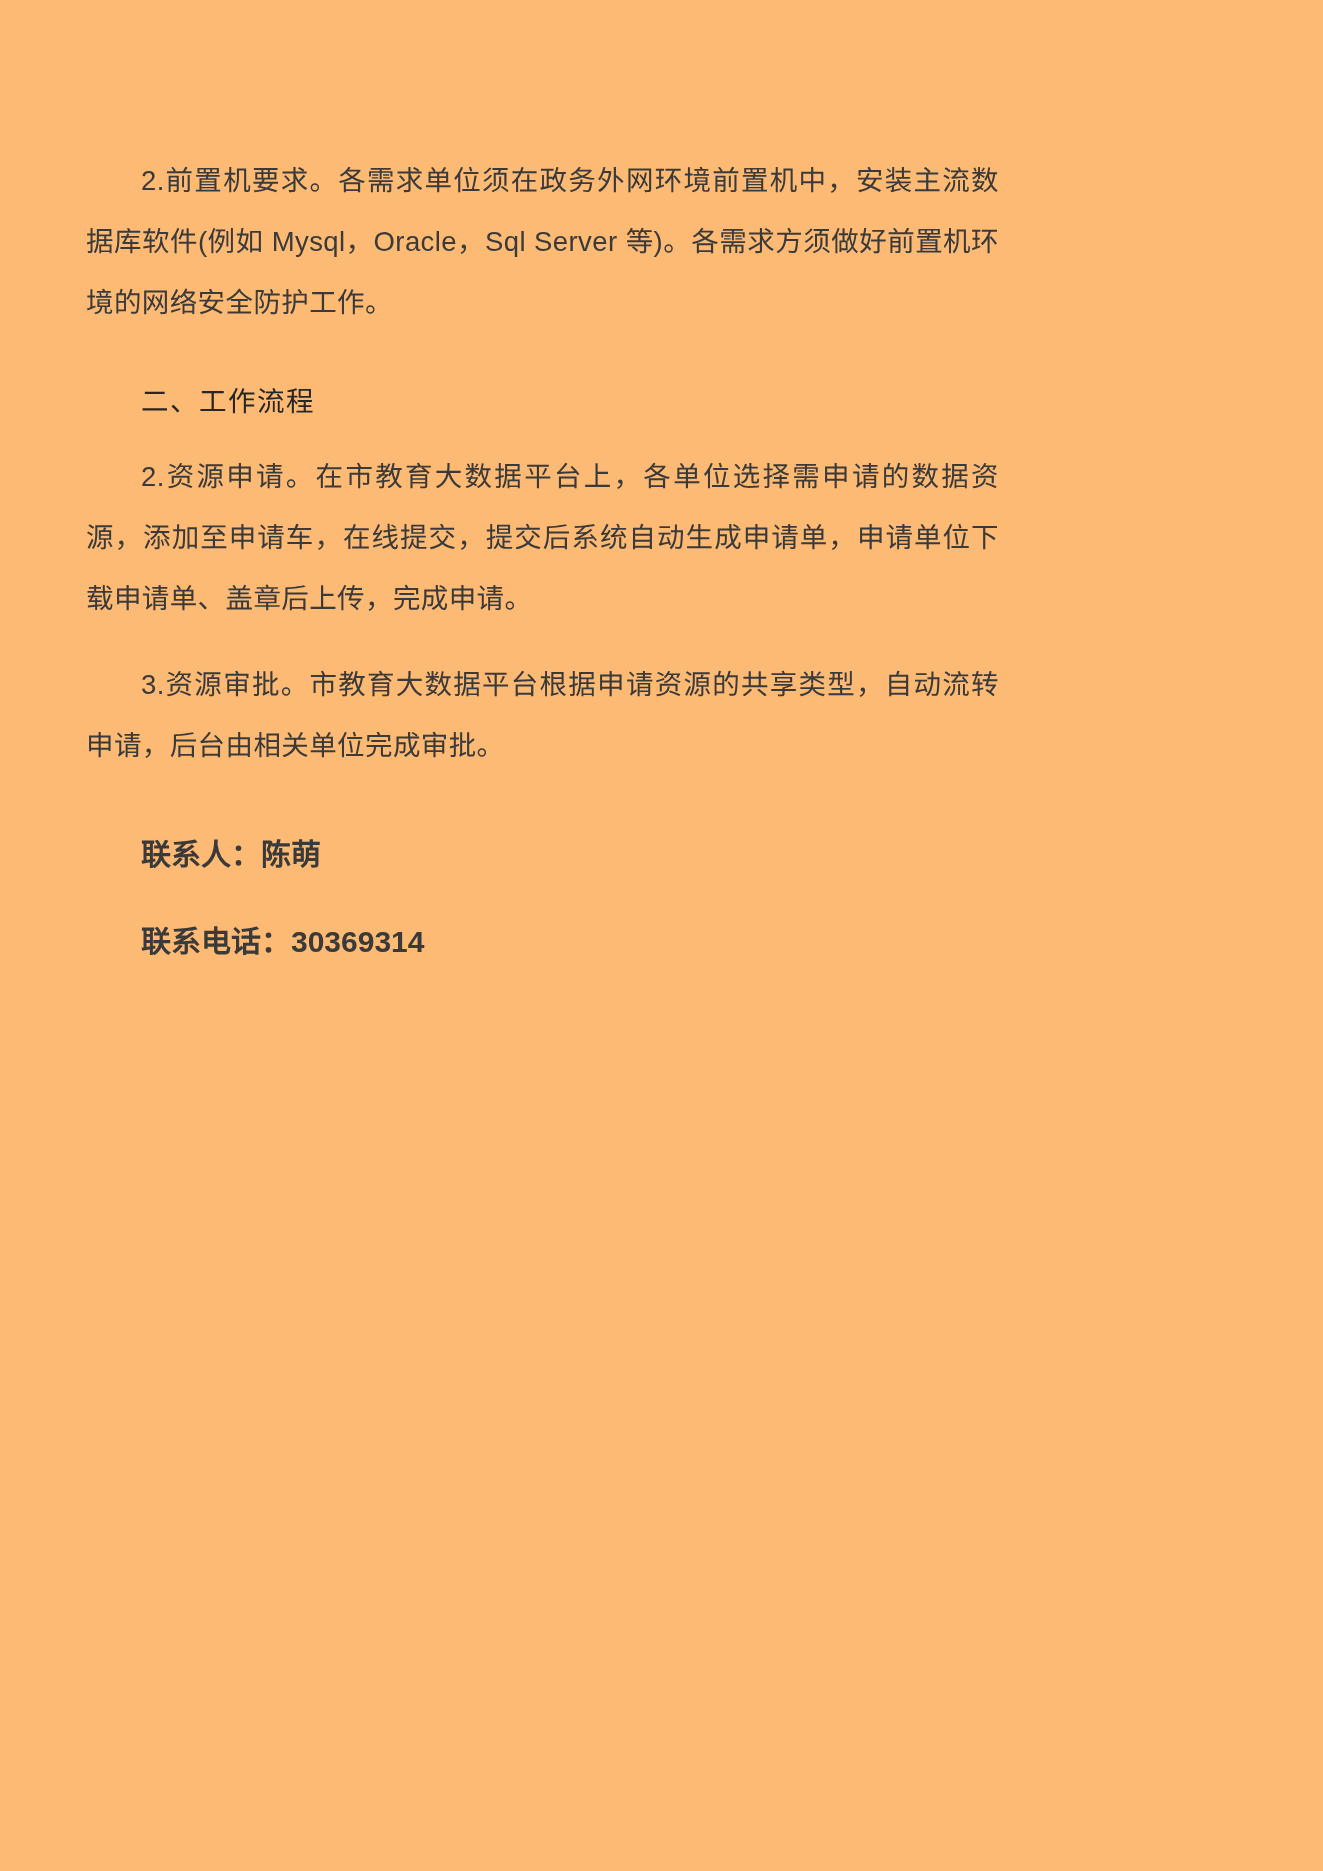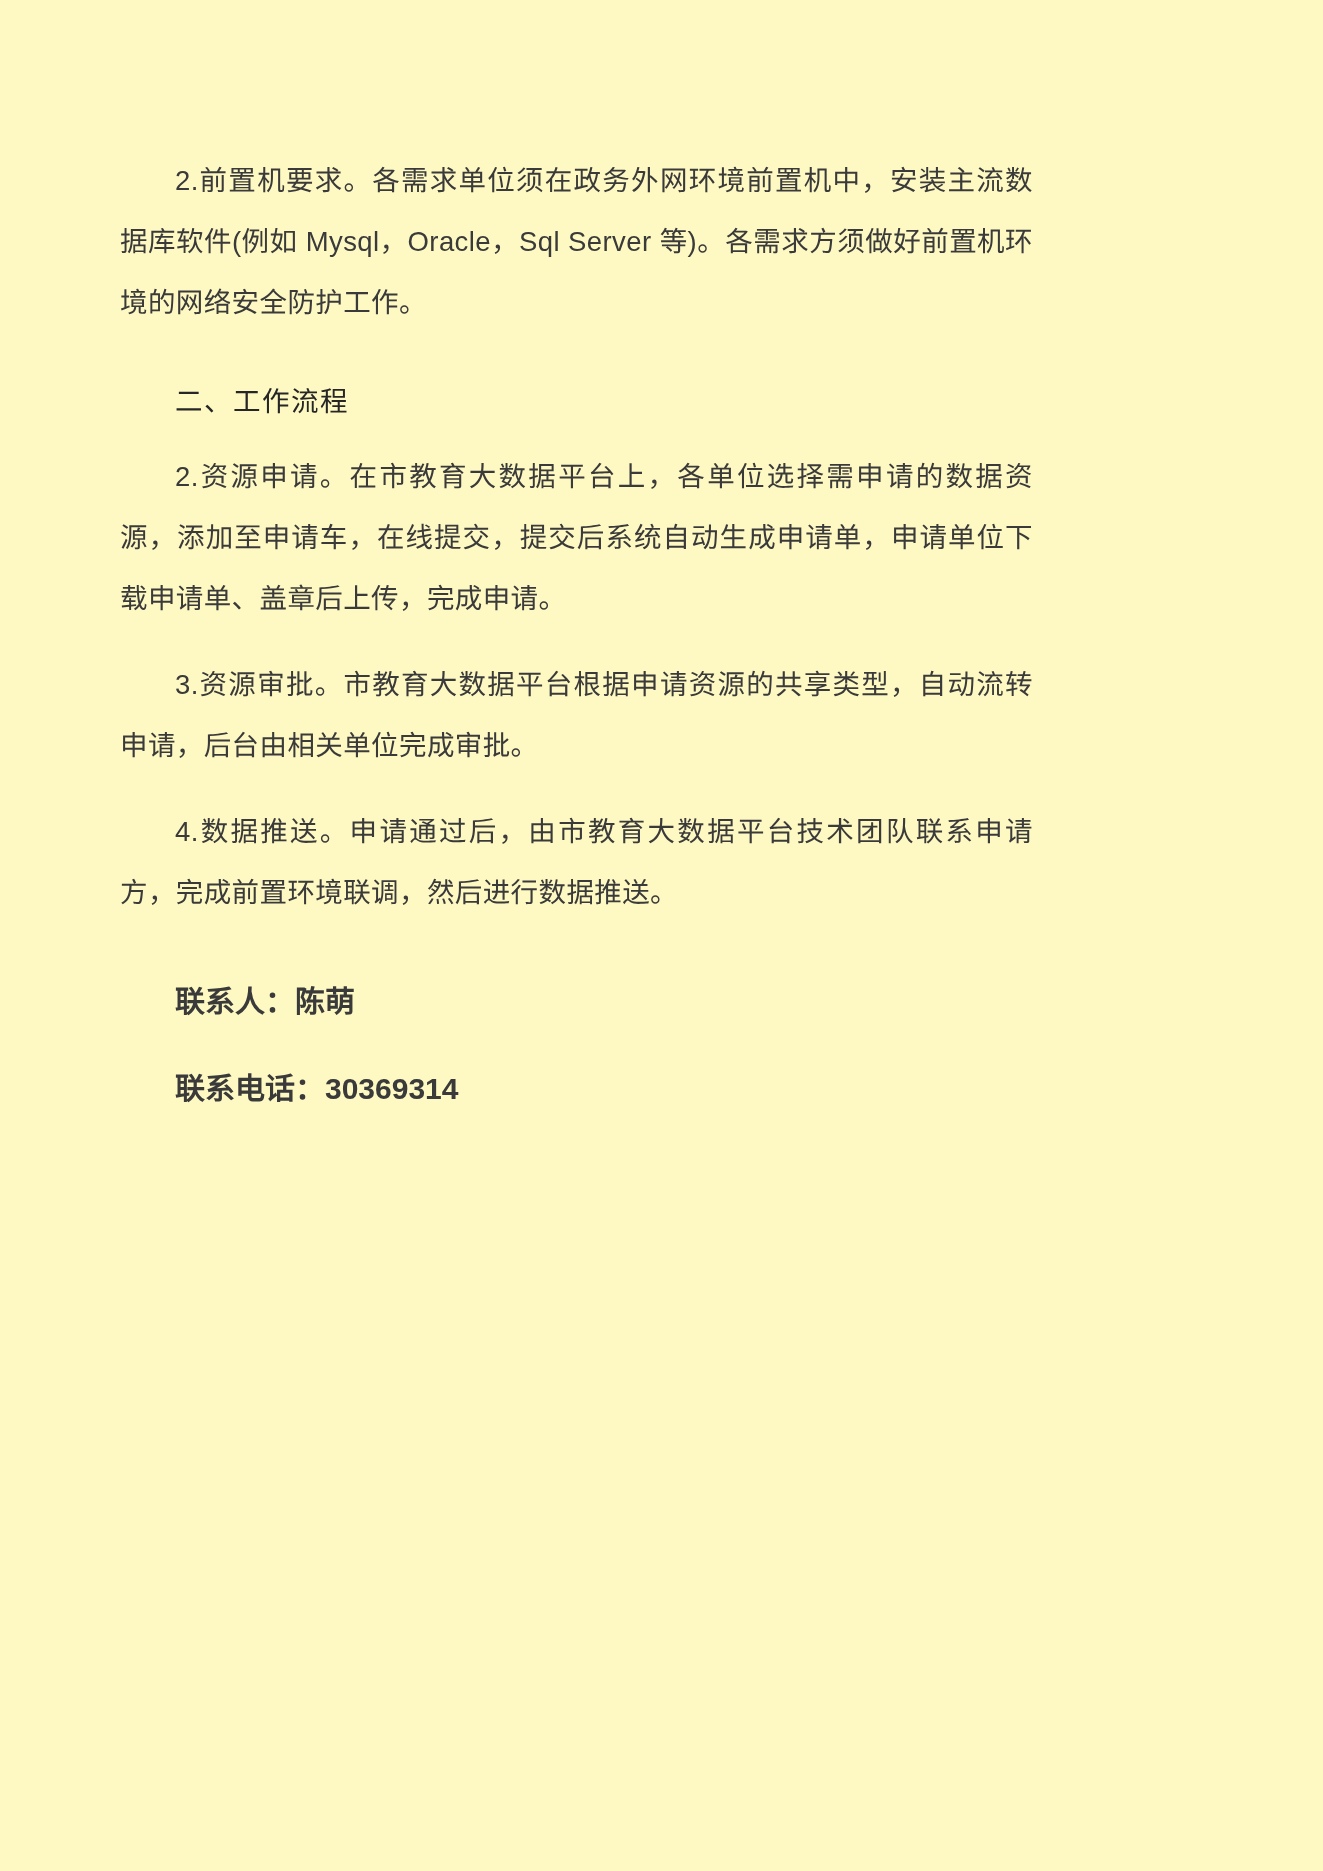--- a/index.html
+++ b/index.html
@@ -12,22 +12,22 @@
     height: 1871px;
     font-family: "Liberation Sans", "DejaVu Sans", sans-serif;
     color: #2b2b2b;
     -webkit-font-smoothing: antialiased;
   }
   .page {
     position: relative;
     width: 1323px;
     height: 1871px;
     box-sizing: border-box;
-    padding: 150px 205px 0 120px;
-    background: #fef9c3;
+    padding: 150px 205px 0 86px;
+    background: #fdba74;
   }
   .doc-body {
     width: 913px;
   }
   .para {
     font-size: 27.5px;
     line-height: 61px;
     letter-spacing: 0.4px;
     text-align: justify;
     text-justify: inter-ideograph;
@@ -67,21 +67,20 @@
 
     <p class="para">2.前置机要求。各需求单位须在政务外网环境前置机中，安装主流数据库软件(例如 Mysql，Oracle，Sql Server 等)。各需求方须做好前置机环境的网络安全防护工作。</p>
 
     <h2 class="heading">二、工作流程</h2>
 
 
     <p class="para">2.资源申请。在市教育大数据平台上，各单位选择需申请的数据资源，添加至申请车，在线提交，提交后系统自动生成申请单，申请单位下载申请单、盖章后上传，完成申请。</p>
 
     <p class="para">3.资源审批。市教育大数据平台根据申请资源的共享类型，自动流转申请，后台由相关单位完成审批。</p>
 
-    <p class="para">4.数据推送。申请通过后，由市教育大数据平台技术团队联系申请方，完成前置环境联调，然后进行数据推送。</p>
 
 
     <p class="contact first">联系人：陈萌</p>
 
     <p class="contact">联系电话：30369314</p>
 
   </div>
 </div>
 
 </body></html>

